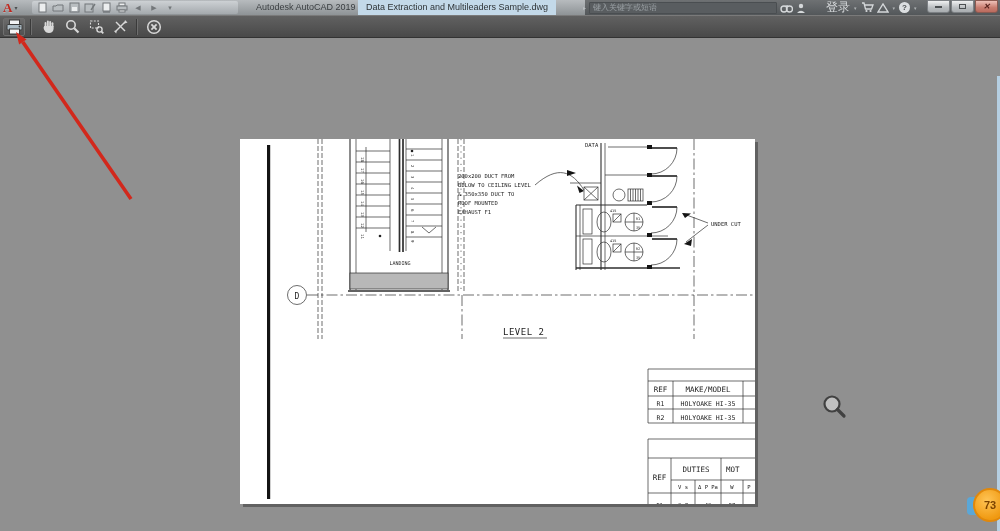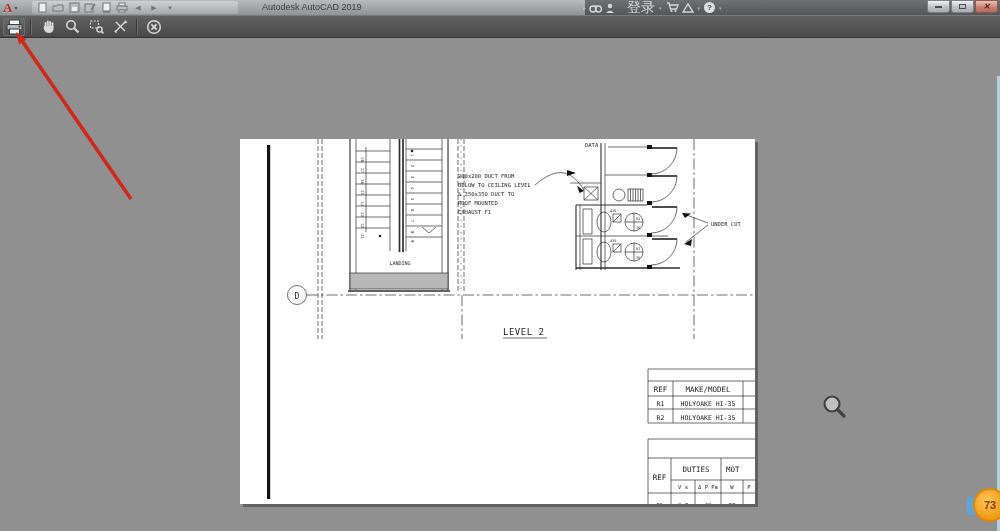--- a/index.html
+++ b/index.html
@@ -9,28 +9,28 @@
   
   .titlebar{position:absolute;left:0;top:0;width:1000px;height:15px;background:linear-gradient(#6e7173,#54585a);z-index:30}
   .tb-left{position:absolute;left:0;top:0;width:585px;height:15px;background:linear-gradient(#b7bbbe,#8e9396)}
   .tb-right{position:absolute;left:585px;top:0;right:0;height:15px;background:linear-gradient(#6e7173,#53575a)}
   .logo-box{position:absolute;left:1px;top:0;width:30px;height:15px;display:flex;align-items:center;z-index:2}
   .acad-a{font:bold 13px "Liberation Serif",serif;color:#c0271e;line-height:13px;padding-left:2px;text-shadow:0 1px 0 rgba(255,255,255,.25)}
   .tb-caret{font-size:6px;color:#4c5052;margin-left:2px}
   .qat{position:absolute;left:32px;top:1px;width:198px;height:13px;z-index:2;display:flex;align-items:center;gap:4px;background:linear-gradient(#cdd1d4,#a4a9ad);border-radius:2px;padding:0 4px}
   .qat-btn{width:12px;height:12px;display:inline-flex;align-items:center;justify-content:center}
   .qat-glyph{font-size:7px;color:#73777a;line-height:7px}
-  .title-app{position:absolute;left:262px;top:0;height:15px;line-height:15px;font-size:9px;color:#3b3f42;z-index:2}
+  .title-app{position:absolute;left:256px;top:0;height:15px;line-height:15px;font-size:9px;color:#3b3f42;z-index:2}
   .title-doc{position:absolute;left:358px;top:0;height:15px;line-height:15px;font-size:9px;color:#2e3336;background:#c3d9e9;padding:0 8px;z-index:2}
   .search-wrap{position:absolute;left:583px;top:0;height:15px;display:flex;align-items:center;gap:3px;z-index:2}
   .sr-caret{color:#b9bdc0;font-size:6px}
   .search-input{width:180px;height:10px;background:#595d60;border:1px solid #4a4e51;border-radius:1px;font-size:8px;color:#d8dadc;padding:0 3px;outline:none}
   .search-input::placeholder{color:#9aa0a4}
   .ti{display:inline-flex;align-items:center;justify-content:center}
-  .signin{font-size:14px;color:#d5d8da;margin-left:9px}
+  .signin{font-size:12px;color:#d5d8da;margin-left:17px}
   .mini-caret{font-size:5px;color:#aeb2b5;margin:0 1px}
   .help-circle{width:11px;height:11px;border-radius:50%;background:#dcdfe1;color:#4a4e51;font:bold 8px "Liberation Sans",sans-serif;display:flex;align-items:center;justify-content:center}
   .win-controls{position:absolute;right:2px;top:0;display:flex;gap:1px;z-index:3}
   .wc{width:23px;height:13px;border:1px solid #7c8084;border-radius:0 0 3px 3px;background:linear-gradient(#f0f1f2,#b9bdc0 60%,#a9adb0);display:flex;align-items:center;justify-content:center;box-sizing:border-box}
   .wc.close{background:linear-gradient(#eec1b8,#c97d70 60%,#bb6b5e);border-color:#8c5a51}
   .g-min{width:7px;height:2px;background:#4b4f52}
   .g-max{width:7px;height:5px;border:1.5px solid #4b4f52;box-sizing:border-box}
   .g-x{font-size:8px;color:#57221c;line-height:8px;font-weight:bold}
 
   
@@ -117,23 +117,25 @@
         </span>
       <span class="qat-btn">
           <span class="qat-glyph">▶</span>
         </span>
       <span class="qat-btn">
           <span class="qat-glyph">▾</span>
         </span>
     </div>
 
     <div class="title-app">Autodesk AutoCAD 2019</div>
+    <div class="title-doc">Data Extraction and Multileaders Sample.dwg</div>
 
     <div class="search-wrap">
       <span class="sr-caret">▸</span>
+      <input class="search-input" type="text" placeholder="键入关键字或短语" style="">
       <span class="ti">
         <svg width="13" height="10">
             <circle cx="4" cy="6" r="3" fill="none" stroke="#d5d8da" stroke-width="1.4"></circle>
             <circle cx="9.5" cy="6" r="3" fill="none" stroke="#d5d8da" stroke-width="1.4"></circle>
             <line x1="5.5" y1="3" x2="8" y2="3" stroke="#d5d8da" stroke-width="1.4"></line>
           </svg>
         </span>
       <span class="ti">
         <svg width="10" height="10">
             <circle cx="5" cy="3" r="2.2" fill="#d5d8da"></circle>

